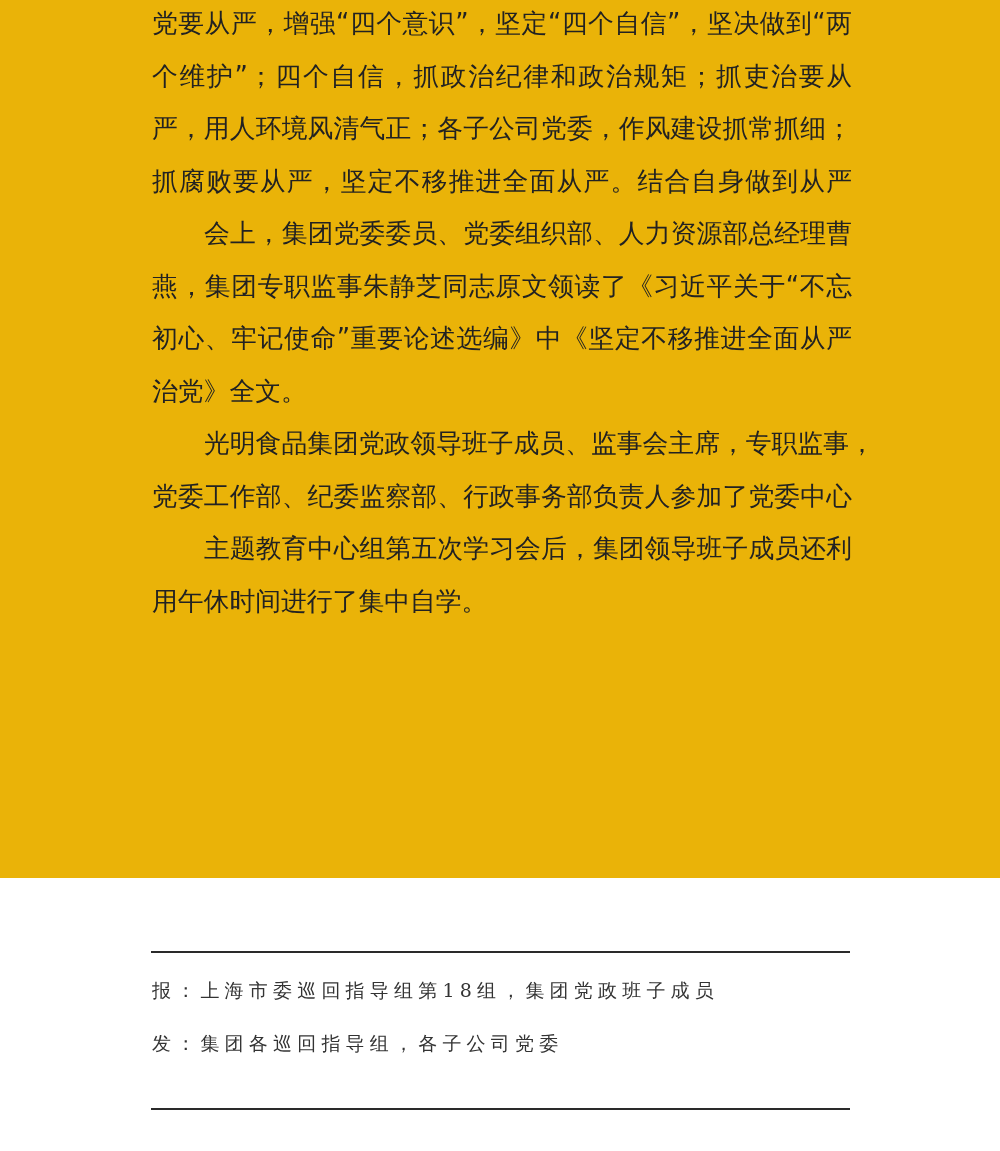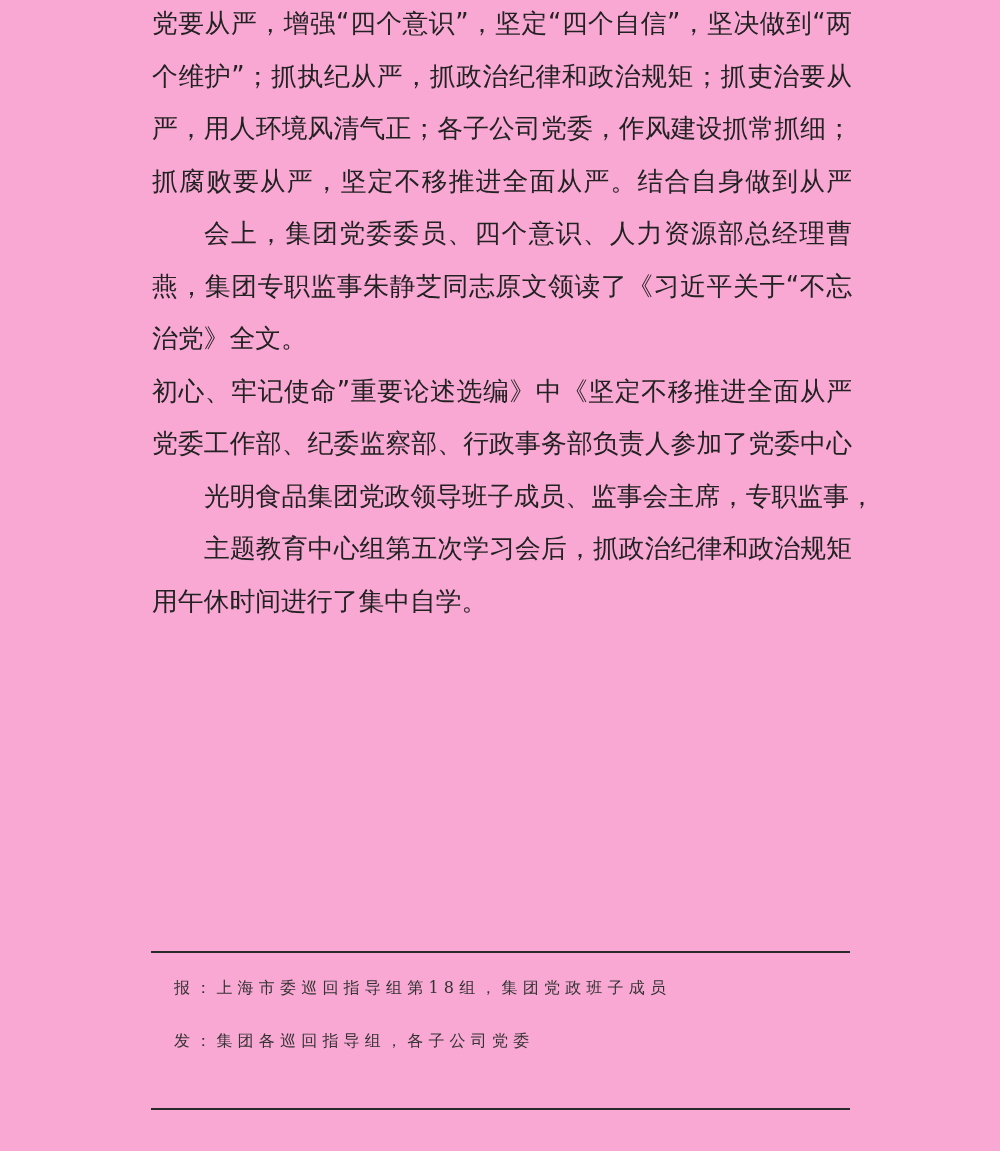--- a/index.html
+++ b/index.html
@@ -11,22 +11,22 @@
       width: 1000px;
       height: 1151px;
       position: relative;
       overflow: hidden;
       color: #1a1a1a;
     }
     .page {
       position: absolute;
       left: 0; top: 0;
       width: 1000px;
-      height: 1151px;
-      background: #f9a8d4;
+      height: 878px;
+      background: #eab308;
     }
     .body-text {
       position: absolute;
       left: 152px;
       top: -3px;
       width: 700px;
       font-family: "DejaVu Sans", sans-serif;
       font-size: 25.8px;
       line-height: 52.5px;
       color: #222222;
@@ -52,56 +52,55 @@
       width: 699px;
       height: 2px;
       background: #2a2a2a;
     }
     .rule.top { top: 951px; }
     .rule.bottom { top: 1108px; }
     .footer-line {
       position: absolute;
       left: 152px;
       font-family: "DejaVu Serif", serif;
-      font-size: 16px;
+      font-size: 19px;
       letter-spacing: 5.2px;
       color: #333333;
       white-space: nowrap;
-      margin-left: 22px;
     }
     .footer-line.report { top: 978px; }
     .footer-line.send { top: 1031px; }
   </style>
 </head>
 <body>
 
 <div class="page">
   <div class="body-text">
 
     <div class="para">
       <span class="line">党要从严，增强“四个意识”，坚定“四个自信”，坚决做到“两</span>
-      <span class="line">个维护”；抓执纪从严，抓政治纪律和政治规矩；抓吏治要从</span>
+      <span class="line">个维护”；四个自信，抓政治纪律和政治规矩；抓吏治要从</span>
       <span class="line">严，用人环境风清气正；各子公司党委，作风建设抓常抓细；</span>
       <span class="line">抓腐败要从严，坚定不移推进全面从严。结合自身做到从严</span>
     </div>
 
     <div class="para">
-      <span class="line" style="padding-left:52px">会上，集团党委委员、四个意识、人力资源部总经理曹</span>
+      <span class="line" style="padding-left:52px">会上，集团党委委员、党委组织部、人力资源部总经理曹</span>
       <span class="line">燕，集团专职监事朱静芝同志原文领读了《习近平关于“不忘</span>
+      <span class="line">初心、牢记使命”重要论述选编》中《坚定不移推进全面从严</span>
       <span class="line last">治党》全文。</span>
-      <span class="line">初心、牢记使命”重要论述选编》中《坚定不移推进全面从严</span>
     </div>
 
     <div class="para">
+      <span class="line" style="padding-left:52px">光明食品集团党政领导班子成员、监事会主席，专职监事，</span>
       <span class="line">党委工作部、纪委监察部、行政事务部负责人参加了党委中心</span>
-      <span class="line" style="padding-left:52px">光明食品集团党政领导班子成员、监事会主席，专职监事，</span>
     </div>
 
     <div class="para">
-      <span class="line" style="padding-left:52px">主题教育中心组第五次学习会后，抓政治纪律和政治规矩</span>
+      <span class="line" style="padding-left:52px">主题教育中心组第五次学习会后，集团领导班子成员还利</span>
       <span class="line last">用午休时间进行了集中自学。</span>
     </div>
 
   </div>
 
   <div class="rule top"></div>
   <div class="footer-line report">报：上海市委巡回指导组第18组，集团党政班子成员</div>
   <div class="footer-line send">发：集团各巡回指导组，各子公司党委</div>
   <div class="rule bottom"></div>
 </div>

